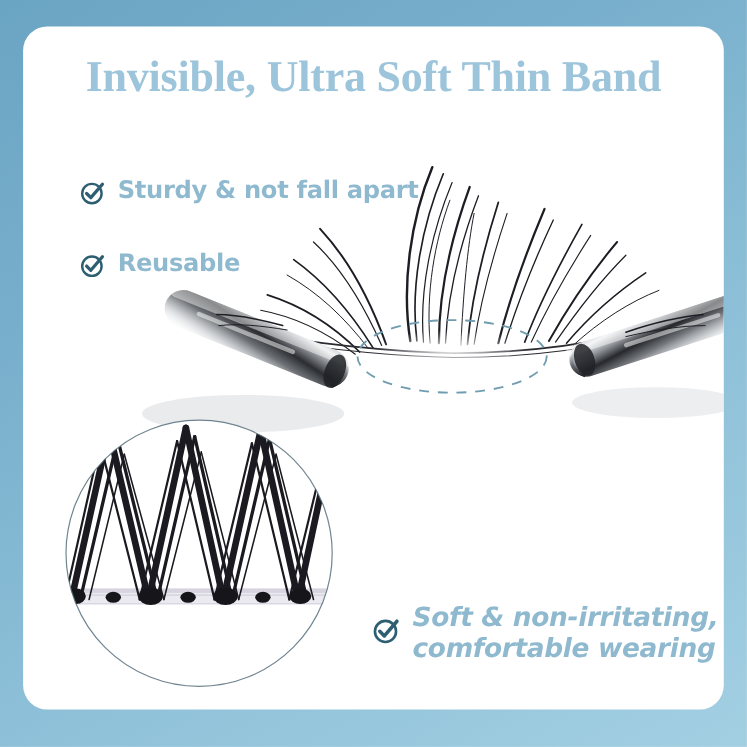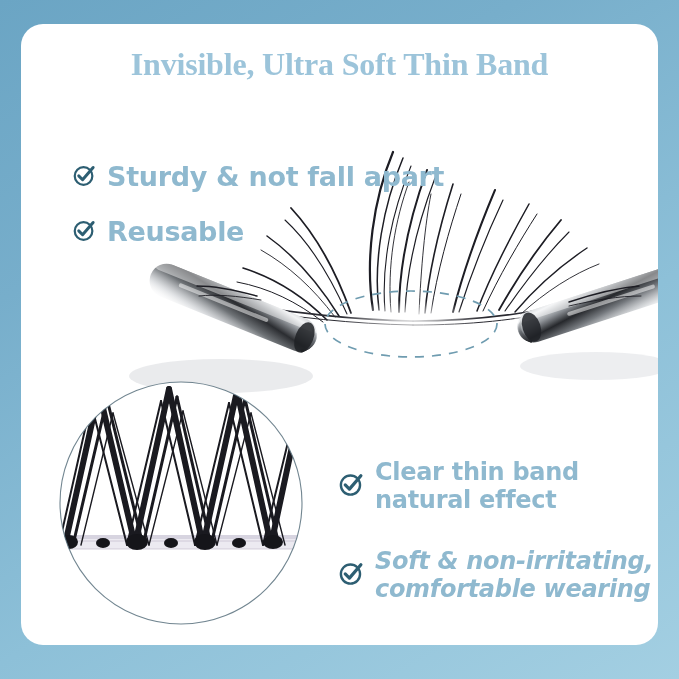--- a/index.html
+++ b/index.html
@@ -22,21 +22,21 @@
     border-radius:22px;
     overflow:hidden;
   }
   
   #title{
     position:absolute;
     left:0;right:0;top:22px;
     text-align:center;
     font-family:"Liberation Serif", serif;
     font-weight:700;
-    font-size:32px;
+    font-size:40px;
     letter-spacing:-0.2px;
     color:#9cc4da;
     white-space:nowrap;
   }
   
   .bullet{
     position:absolute;
     display:flex;
     align-items:flex-start;
     gap:11px;
@@ -44,27 +44,27 @@
   .check-ico{
     flex:0 0 auto;
     width:23px;height:23px;
     margin-top:3px;
     display:block;
   }
   .bullet-text{
     font-family:"DejaVu Sans", sans-serif;
     font-weight:700;
     color:#8fb9cf;
-    font-size:27px;
+    font-size:22px;
     line-height:1.17;
     letter-spacing:-0.3px;
     white-space:pre-line;
   }
   #bullet-sturdy{left:52px;top:137px;}
-  #bullet-reusable{left:52px;top:192px;}
+  #bullet-reusable{left:52px;top:203px;}
   #bullet-clear{left:318px;top:434px;}
   #bullet-soft{left:318px;top:523px;font-style:italic;}
   #bullet-clear .bullet-text,
   #bullet-soft .bullet-text{font-size:24px;}
   #bullet-clear .check-ico,
   #bullet-soft .check-ico{margin-top:14px;width:25px;height:25px;}
 
   
   .layer{position:absolute;left:0;top:0;width:637px;height:621px;pointer-events:none;}
   #magnify-wrap{
@@ -247,28 +247,20 @@
     </div>
 
     <div class="bullet" id="bullet-reusable">
       <svg class="check-ico" viewBox="0 0 24 24">
         <circle cx="11" cy="12.5" r="9.2" fill="none" stroke="#2d5e72" stroke-width="2.3"></circle>
         <path d="M6 12.4 L10 16.4 L21 3.6" fill="none" stroke="#2d5e72" stroke-width="3.1" stroke-linecap="round" stroke-linejoin="round"></path>
       </svg>
       <div class="bullet-text">Reusable</div>
     </div>
 
-    <div class="bullet" id="bullet-clear">
-      <svg class="check-ico" viewBox="0 0 24 24">
-        <circle cx="11" cy="12.5" r="9.2" fill="none" stroke="#2d5e72" stroke-width="2.3"></circle>
-        <path d="M6 12.4 L10 16.4 L21 3.6" fill="none" stroke="#2d5e72" stroke-width="3.1" stroke-linecap="round" stroke-linejoin="round"></path>
-      </svg>
-      <div class="bullet-text">Clear thin band
-natural effect</div>
-    </div>
 
     <div class="bullet" id="bullet-soft">
       <svg class="check-ico" viewBox="0 0 24 24">
         <circle cx="11" cy="12.5" r="9.2" fill="none" stroke="#2d5e72" stroke-width="2.3"></circle>
         <path d="M6 12.4 L10 16.4 L21 3.6" fill="none" stroke="#2d5e72" stroke-width="3.1" stroke-linecap="round" stroke-linejoin="round"></path>
       </svg>
       <div class="bullet-text">Soft &amp; non-irritating,
 comfortable wearing</div>
     </div>
 

